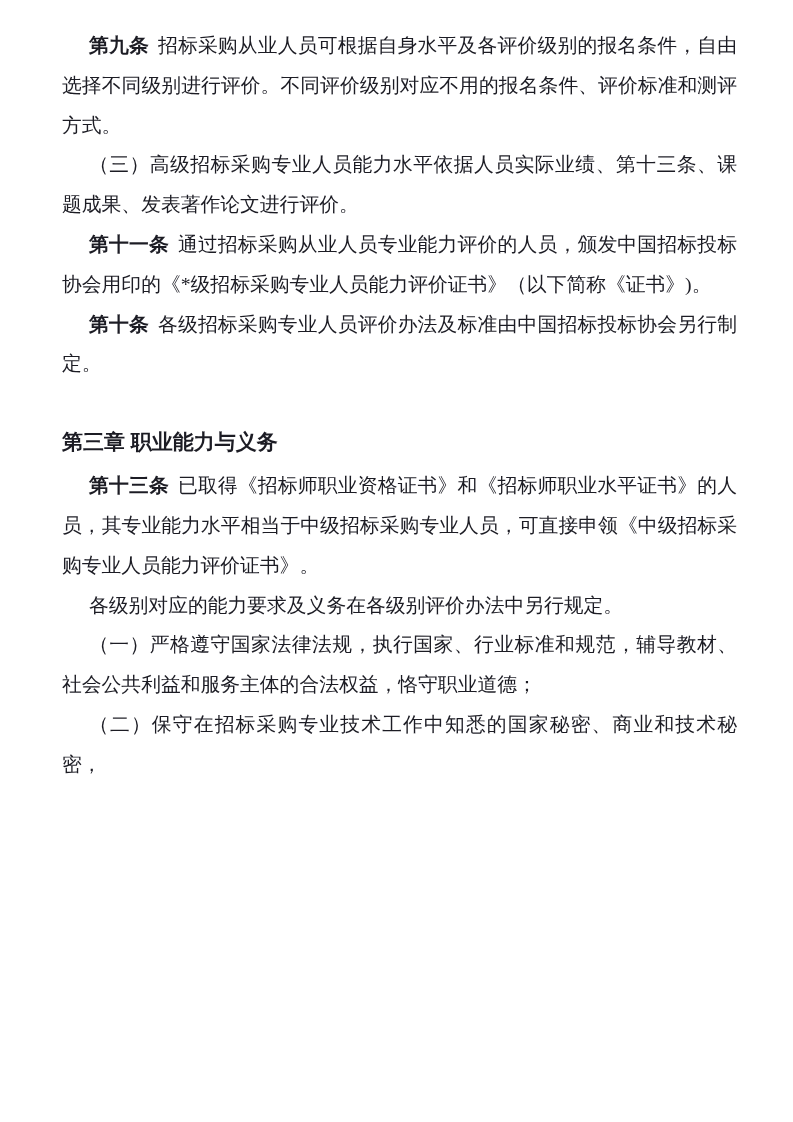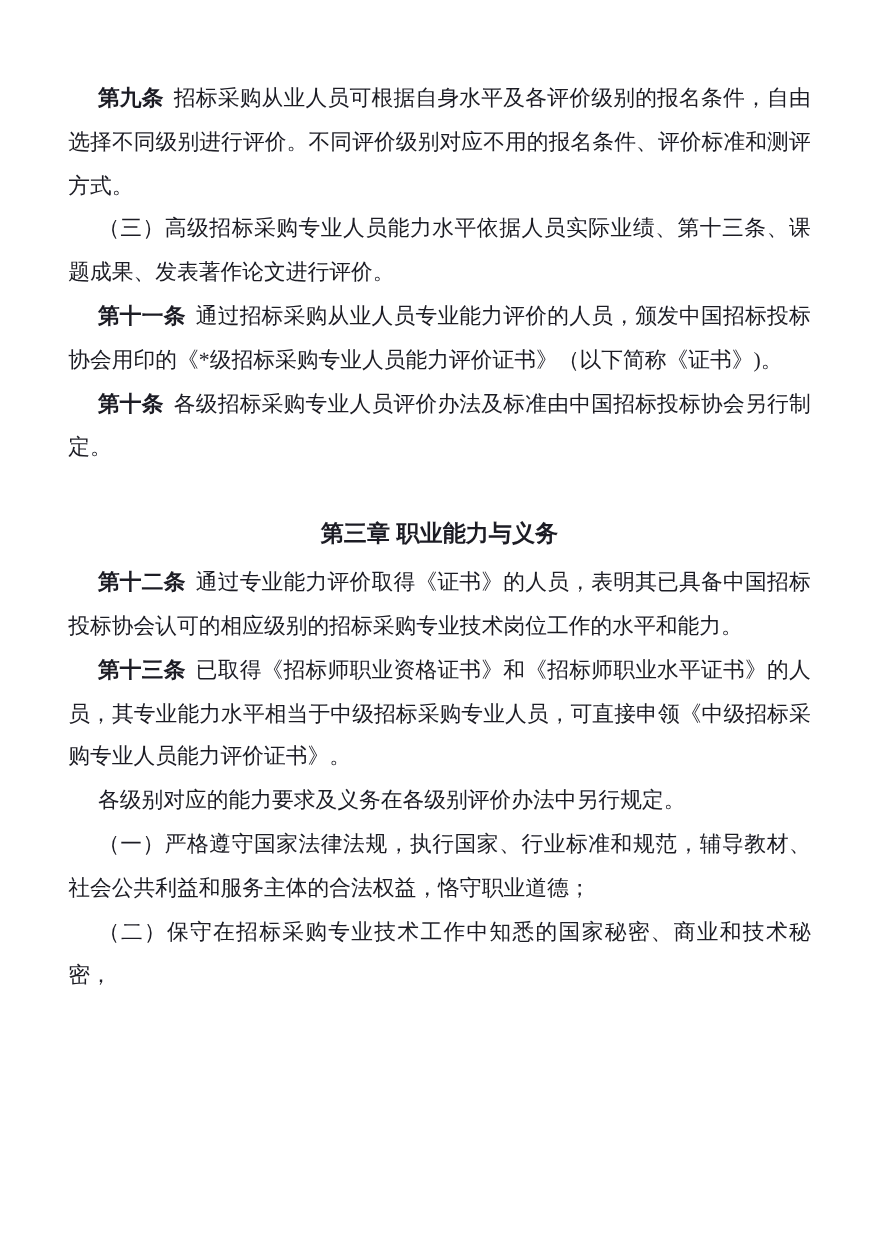--- a/index.html
+++ b/index.html
@@ -10,21 +10,21 @@
   body {
     width: 793px;
     height: 1122px;
     overflow: hidden;
   }
   .page {
     box-sizing: border-box;
     width: 793px;
     height: 1122px;
     background: #ffffff;
-    padding: 70px 56px 20px 62px;
+    padding: 26px 56px 20px 62px;
     font-family: "Liberation Serif", "DejaVu Serif", serif;
     color: #1c1c24;
   }
   .para {
     margin: 0;
     font-size: 19.8px;
     line-height: 39.8px;
     text-align: justify;
     text-indent: 27px;
     letter-spacing: 0;
@@ -33,21 +33,20 @@
   .lead {
     font-weight: bold;
     margin-right: 9px;
   }
   .chapter {
     margin: 38px 0 4px 0;
     font-family: "Liberation Sans", "DejaVu Sans", sans-serif;
     font-weight: bold;
     font-size: 21px;
     line-height: 40px;
-    text-align: center;
     text-indent: 0;
     color: #1c1c24;
   }
 </style>
 </head>
 <body>
 
 <div class="page">
 
   <p class="para"><b class="lead">第九条</b><span>招标采购从业人员可根据自身水平及各评价级别的报名条件，自由选择不同级别进行评价。不同评价级别对应不用的报名条件、评价标准和测评方式。</span></p>
@@ -55,21 +54,20 @@
 
 
   <p class="para"><span>（三）高级招标采购专业人员能力水平依据人员实际业绩、第十三条、课题成果、发表著作论文进行评价。</span></p>
 
   <p class="para"><b class="lead">第十一条</b><span>通过招标采购从业人员专业能力评价的人员，颁发中国招标投标协会用印的《*级招标采购专业人员能力评价证书》（以下简称《证书》)。</span></p>
 
   <p class="para"><b class="lead">第十条</b><span>各级招标采购专业人员评价办法及标准由中国招标投标协会另行制定。</span></p>
 
   <h2 class="chapter">第三章 职业能力与义务</h2>
 
-  <p class="para"><b class="lead">第十二条</b><span>通过专业能力评价取得《证书》的人员，表明其已具备中国招标投标协会认可的相应级别的招标采购专业技术岗位工作的水平和能力。</span></p>
 
   <p class="para"><b class="lead">第十三条</b><span>已取得《招标师职业资格证书》和《招标师职业水平证书》的人员，其专业能力水平相当于中级招标采购专业人员，可直接申领《中级招标采购专业人员能力评价证书》。</span></p>
 
   <p class="para"><span>各级别对应的能力要求及义务在各级别评价办法中另行规定。</span></p>
 
 
   <p class="para"><span>（一）严格遵守国家法律法规，执行国家、行业标准和规范，辅导教材、社会公共利益和服务主体的合法权益，恪守职业道德；</span></p>
 
   <p class="para"><span>（二）保守在招标采购专业技术工作中知悉的国家秘密、商业和技术秘密，</span></p>
 

